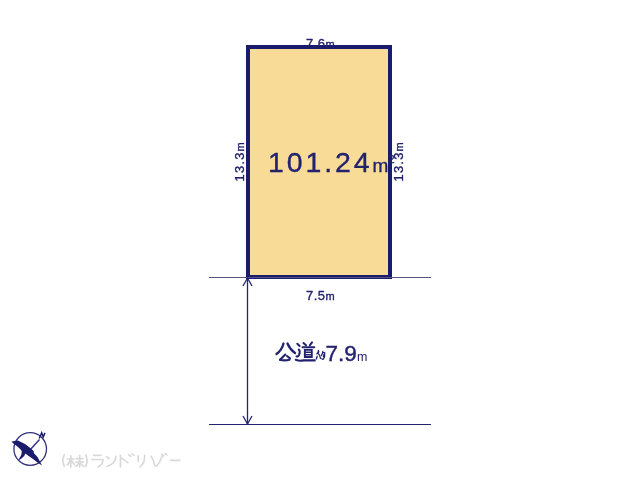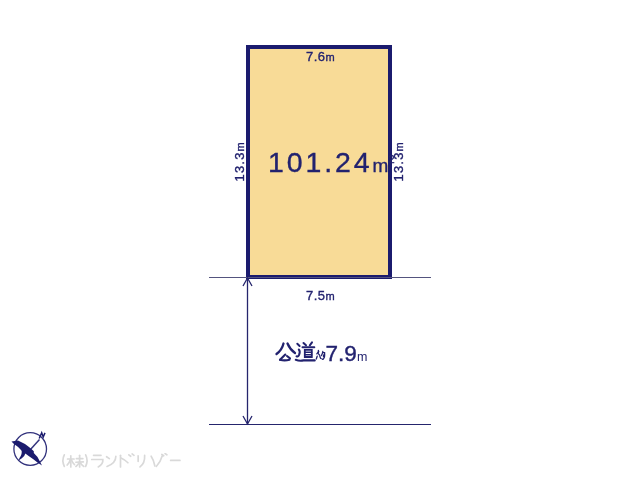--- a/index.html
+++ b/index.html
@@ -4,21 +4,21 @@
 <style>
 html,body{margin:0;padding:0;width:640px;height:480px;background:#ffffff;overflow:hidden}
 body{font-family:"Liberation Sans",sans-serif;position:relative}
 .t{position:absolute;color:#22226f;white-space:nowrap;line-height:1;-webkit-text-stroke:0.35px #22226f}
 </style>
 </head>
 <body>
 
 <div style="position:absolute;left:246px;top:45px;width:146px;height:234px;box-sizing:border-box;border:4px solid #1b1b6e;background:#f8db97"></div>
 
-<div class="t" style="left:306px;top:50px;font-size:13px;letter-spacing:0.5px">7.6<span style="font-size:11px">m</span></div>
+<div class="t" style="left:306px;top:37px;font-size:13px;letter-spacing:0.5px">7.6<span style="font-size:11px">m</span></div>
 
 <div class="t" style="left:221px;top:157px;width:36px;text-align:center;font-size:13px;letter-spacing:1.2px;transform:rotate(-90deg)">13.3<span style="font-size:11px">m</span></div>
 
 <div class="t" style="left:380px;top:157px;width:36px;text-align:center;font-size:13px;letter-spacing:1.2px;transform:rotate(-90deg)">13.3<span style="font-size:11px">m</span></div>
 
 <div class="t" style="left:268px;top:147.5px;font-size:28.5px;letter-spacing:2.9px">101.24<span style="font-size:19px;letter-spacing:0">m</span><span style="font-size:11px;letter-spacing:0;vertical-align:9px">2</span></div>
 
 <div class="t" style="left:306px;top:289px;font-size:13px;letter-spacing:0.5px">7.5<span style="font-size:11px">m</span></div>
 
 <svg width="640" height="480" style="position:absolute;left:0;top:0">

